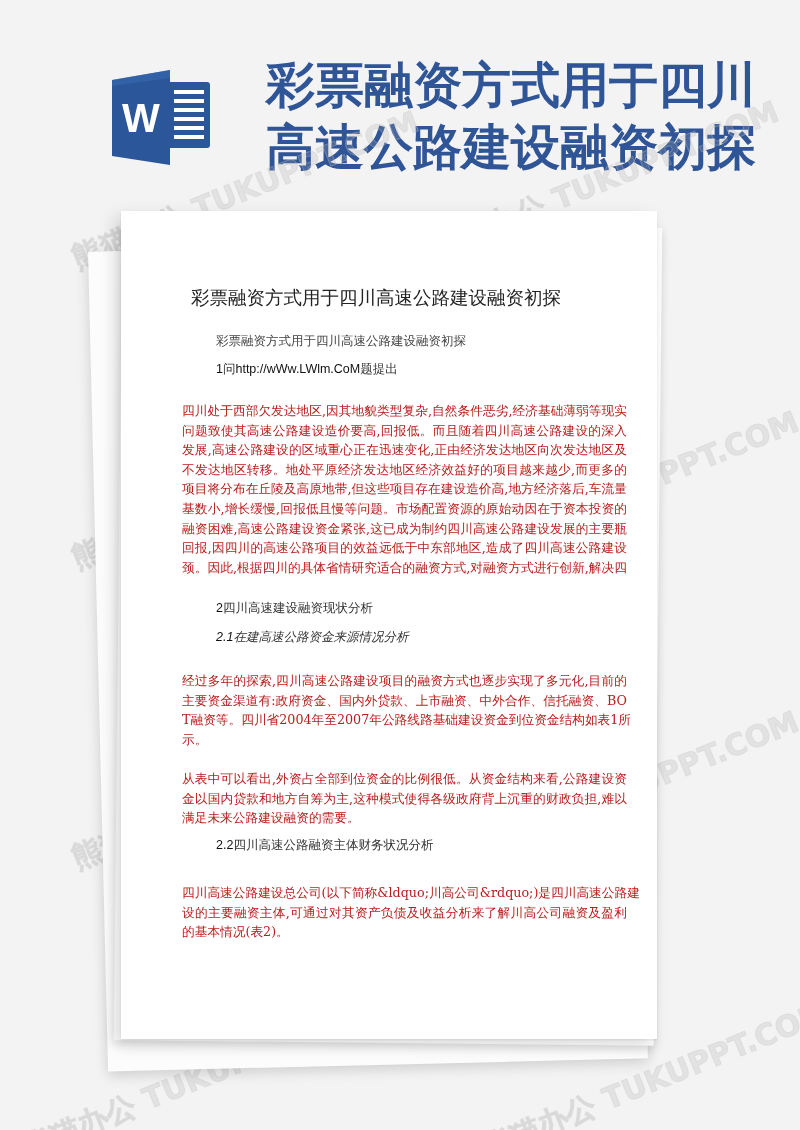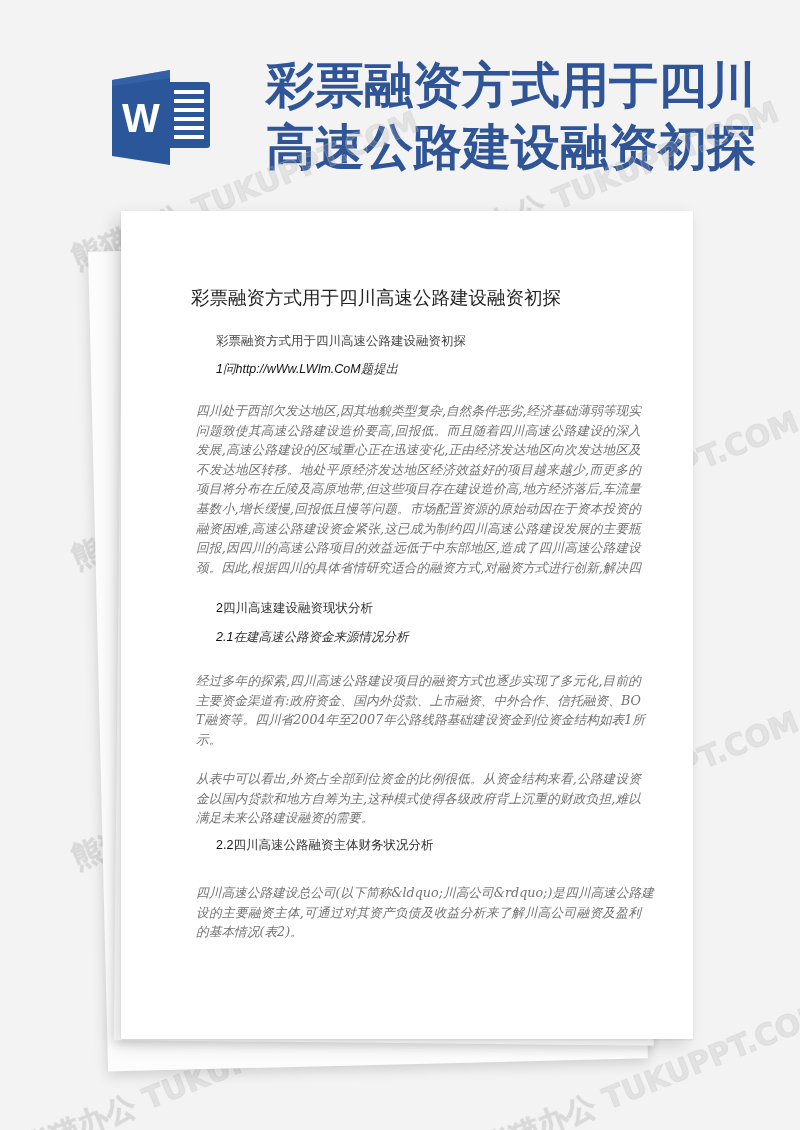--- a/index.html
+++ b/index.html
@@ -25,36 +25,35 @@
     }
     .paper-mid {
       position: absolute; left: 118px; top: 225px; width: 540px; height: 818px;
       background: #fdfdfd; transform: rotate(0.6deg);
       box-shadow: 0 3px 10px rgba(0,0,0,0.12);
     }
     .paper {
       position: absolute; left: 121px; top: 211px; width: 536px; height: 828px;
       background: #ffffff;
       box-shadow: -6px 6px 16px rgba(0,0,0,0.14), 0 1px 2px rgba(0,0,0,0.08);
-      padding-left: 36px;
     }
     .doc-title {
       position: absolute; left: 70px; top: 74px; font-size: 18.5px; color: #222;
       font-family: "DejaVu Sans", "Liberation Sans", sans-serif; white-space: nowrap;
     }
     .subtitle {
       position: absolute; left: 95px; top: 122px; font-size: 12.5px; color: #444; white-space: nowrap;
     }
     .heading {
       position: absolute; left: 95px; font-size: 12.5px; color: #333; white-space: nowrap;
     }
     .heading .num, .num { font-family: "Liberation Sans", "DejaVu Sans", sans-serif; color: #111; }
     .para {
-      position: absolute; left: 75px; width: 445px; font-size: 12.7px; line-height: 19.6px;
-      color: #737373; text-align: justify; font-style: italic;
+      position: absolute; left: 61px; width: 445px; font-size: 12.7px; line-height: 19.6px;
+      color: #b91c1c; text-align: justify;
     }
     .para .ln { display: block; white-space: nowrap; text-align-last: justify; }
     .para .ln.last { text-align-last: left; }
     
     .wm {
       position: absolute; color: rgba(170,170,170,0.22); font-size: 30px; font-weight: bold;
       transform: rotate(-22deg); white-space: nowrap; pointer-events: none;
       font-family: "DejaVu Sans", "Liberation Sans", sans-serif;
       -webkit-text-stroke: 1px rgba(200,200,200,0.35);
     }
@@ -94,21 +93,21 @@
 <div class="wm" style="left:470px;top:1060px;">熊猫办公 TUKUPPT.COM</div>
 
 <div class="paper-back"></div>
 <div class="paper-mid"></div>
 
 <div class="paper">
   <div class="doc-title">彩票融资方式用于四川高速公路建设融资初探</div>
 
   <div class="subtitle">彩票融资方式用于四川高速公路建设融资初探</div>
 
-  <div class="heading" style="top:150px;font-style:italic;">
+  <div class="heading" style="top:150px;">
     <span class="num">1</span><span>问</span><span class="num">http://wWw.LWlm.CoM</span><span>题提出</span>
   </div>
 
   <div class="para" style="top:190px;">
     <span class="ln">四川处于西部欠发达地区,因其地貌类型复杂,自然条件恶劣,经济基础薄弱等现实</span>
     <span class="ln">问题致使其高速公路建设造价要高,回报低。而且随着四川高速公路建设的深入</span>
     <span class="ln">发展,高速公路建设的区域重心正在迅速变化,正由经济发达地区向次发达地区及</span>
     <span class="ln">不发达地区转移。地处平原经济发达地区经济效益好的项目越来越少,而更多的</span>
     <span class="ln">项目将分布在丘陵及高原地带,但这些项目存在建设造价高,地方经济落后,车流量</span>
     <span class="ln">基数小,增长缓慢,回报低且慢等问题。市场配置资源的原始动因在于资本投资的</span>

